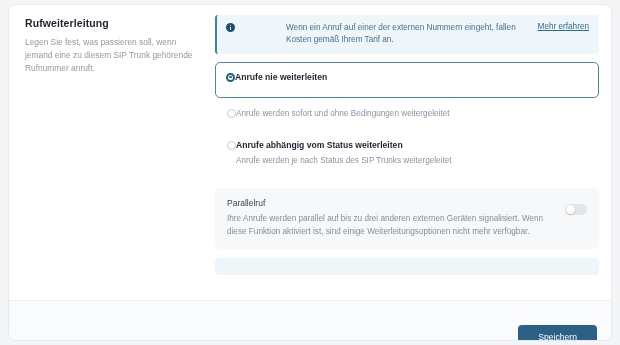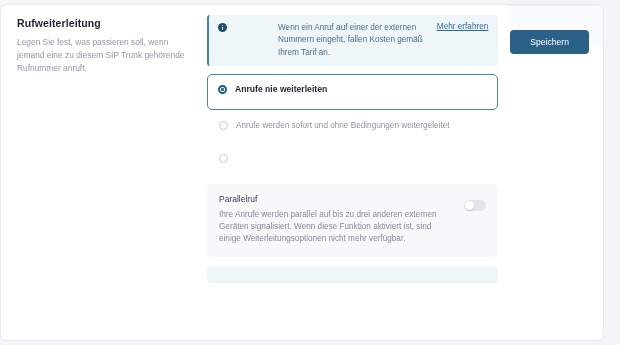--- a/index.html
+++ b/index.html
@@ -14,30 +14,30 @@
   body {
     font-family: "Liberation Sans", sans-serif;
     background: #f4f5f7;
     color: #242a35;
     -webkit-font-smoothing: antialiased;
   }
 
   
   .card {
     position: absolute;
-    left: 0;
+    left: 8px;
     top: 4px;
     width: 604px;
     height: 337px;
     background: #ffffff;
     border: 1px solid #e7e9ee;
     border-radius: 7px;
     overflow: hidden;
     display: flex;
-    flex-direction: row;
+    flex-direction: column;
   }
 
   .card-body {
     flex: 1 1 auto;
     display: flex;
     align-items: flex-start;
     padding: 0;
     overflow: hidden;
   }
 
@@ -129,21 +129,20 @@
     white-space: nowrap;
     margin-left: 6px;
   }
 
   
   .options { margin-top: 8px; }
 
   .option {
     display: flex;
     align-items: flex-start;
-    gap: 8px;
     padding: 9px 10px 10px 10px;
     border: 1px solid transparent;
     border-radius: 5px;
     cursor: pointer;
   }
 
   .option.selected {
     border-color: #4a87ad;
     background: #ffffff;
   }
@@ -288,20 +287,24 @@
 
         <div class="option">
           <span class="radio"></span>
           <span class="option-text">
             <span class="option-desc" style="display:block">Anrufe werden sofort und ohne Bedingungen weitergeleitet</span>
           </span>
         </div>
 
         <div class="option">
           <span class="radio"></span>
+          <span class="option-text">
+            <span class="option-label" style="display:block">Anrufe abhängig vom Status weiterleiten</span>
+            <span class="option-desc" style="display:block">Anrufe werden je nach Status des SIP Trunks weitergeleitet</span>
+          </span>
         </div>
 
       </div>
 
       <div class="parallel-box">
         <div class="parallel-text">
           <div class="parallel-title">Parallelruf</div>
           <div class="parallel-desc">Ihre Anrufe werden parallel auf bis zu drei anderen externen Geräten signalisiert. Wenn diese Funktion aktiviert ist, sind einige Weiterleitungsoptionen nicht mehr verfügbar.</div>
         </div>
         <div class="toggle">

